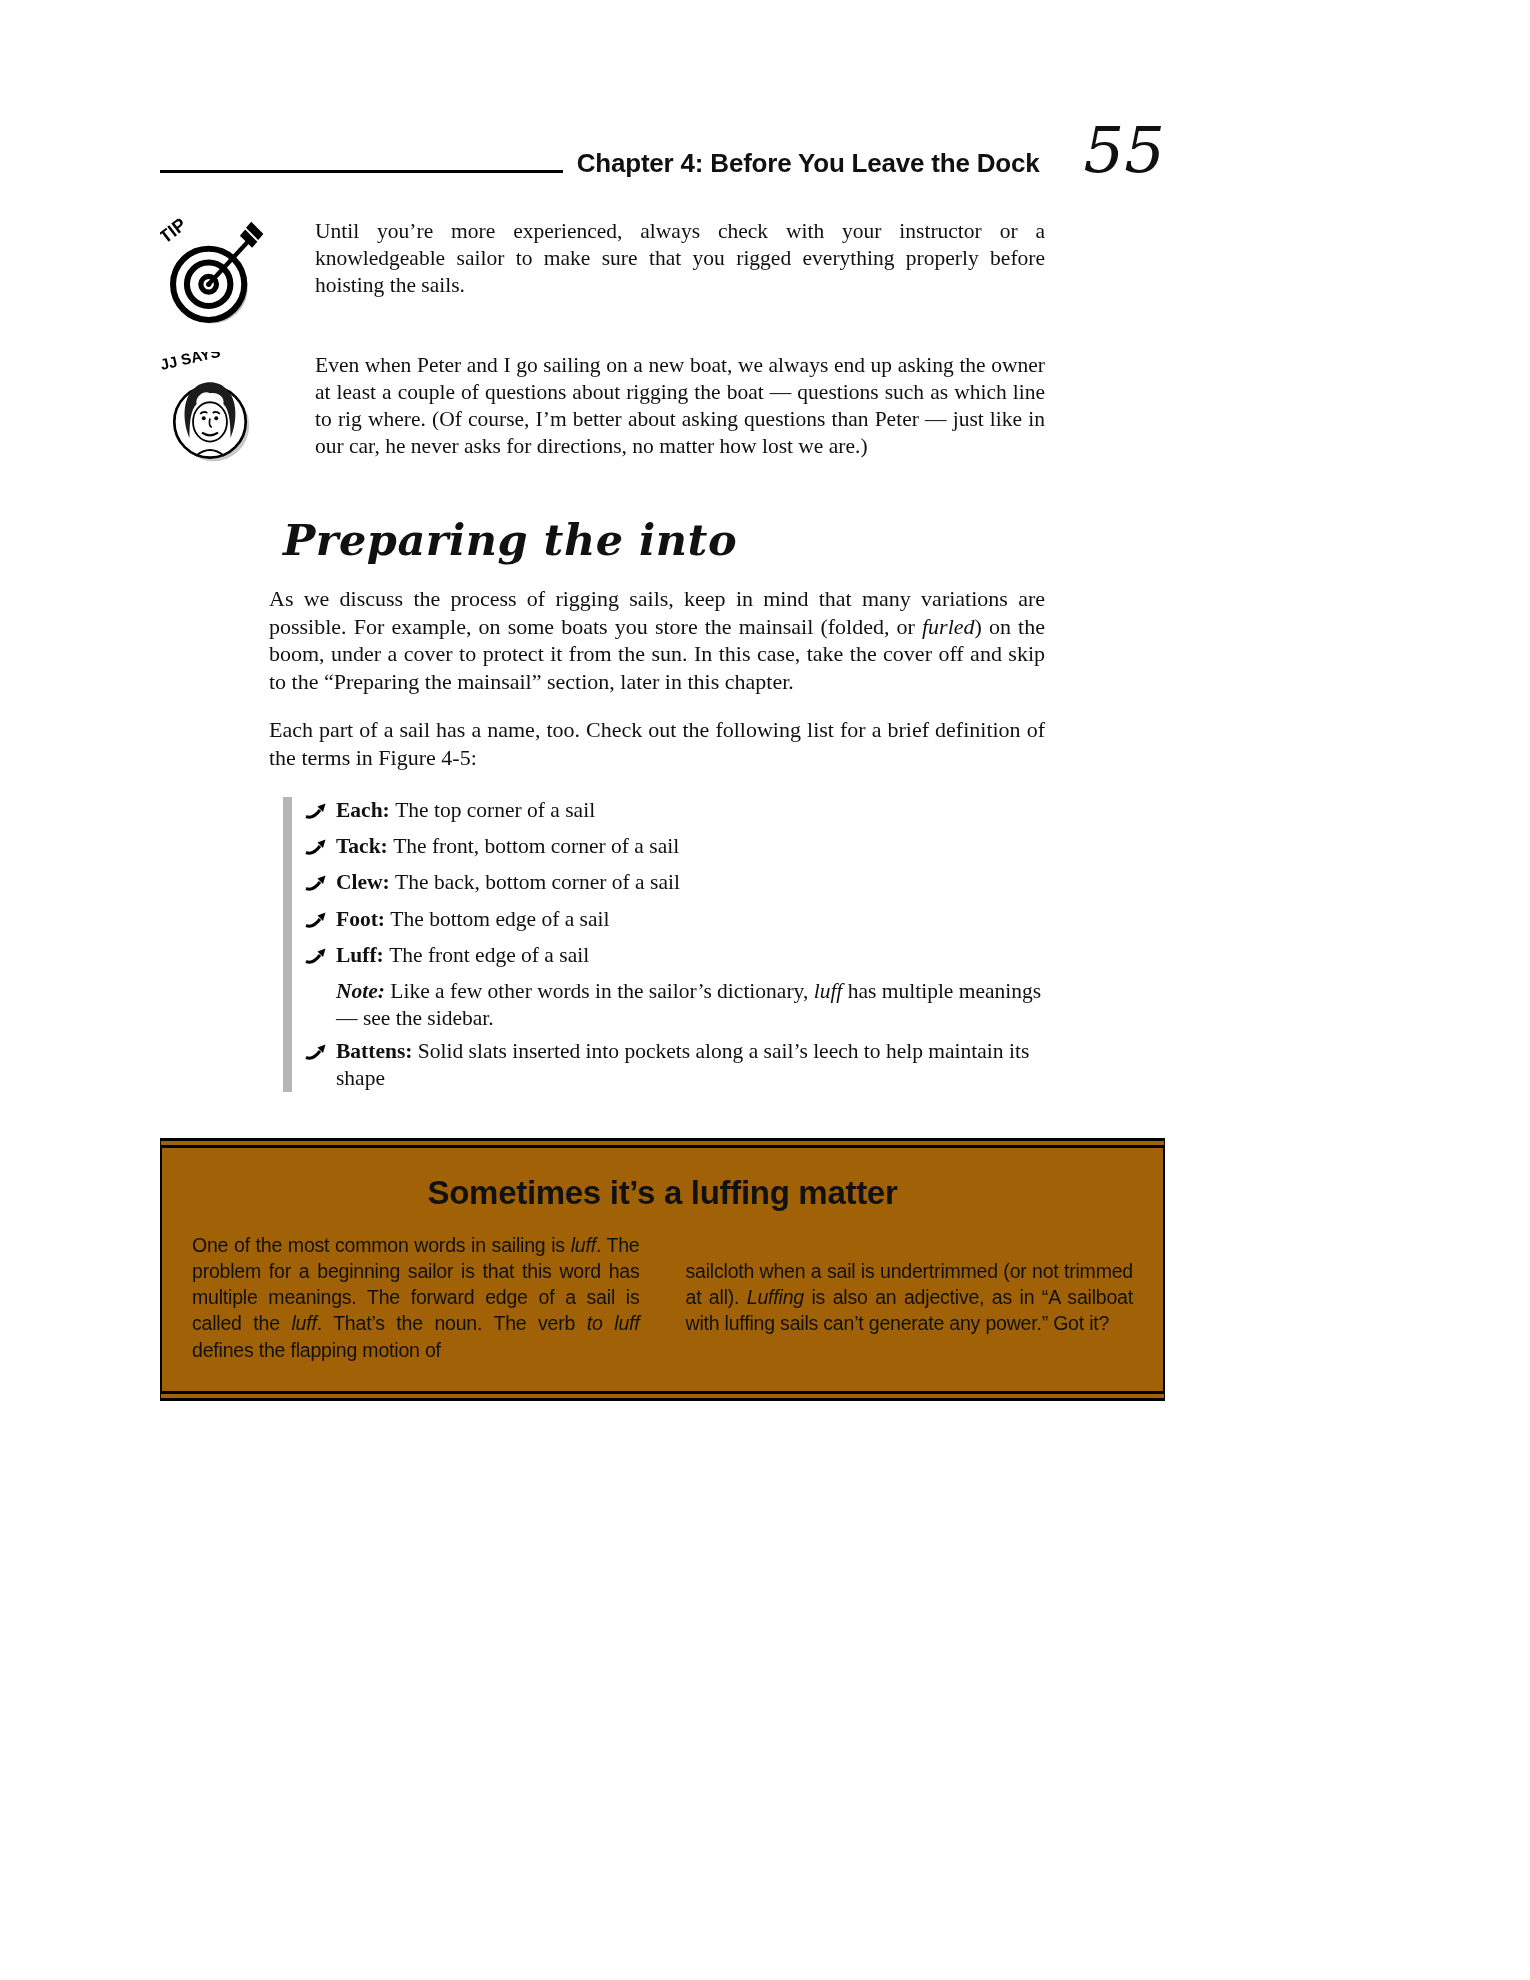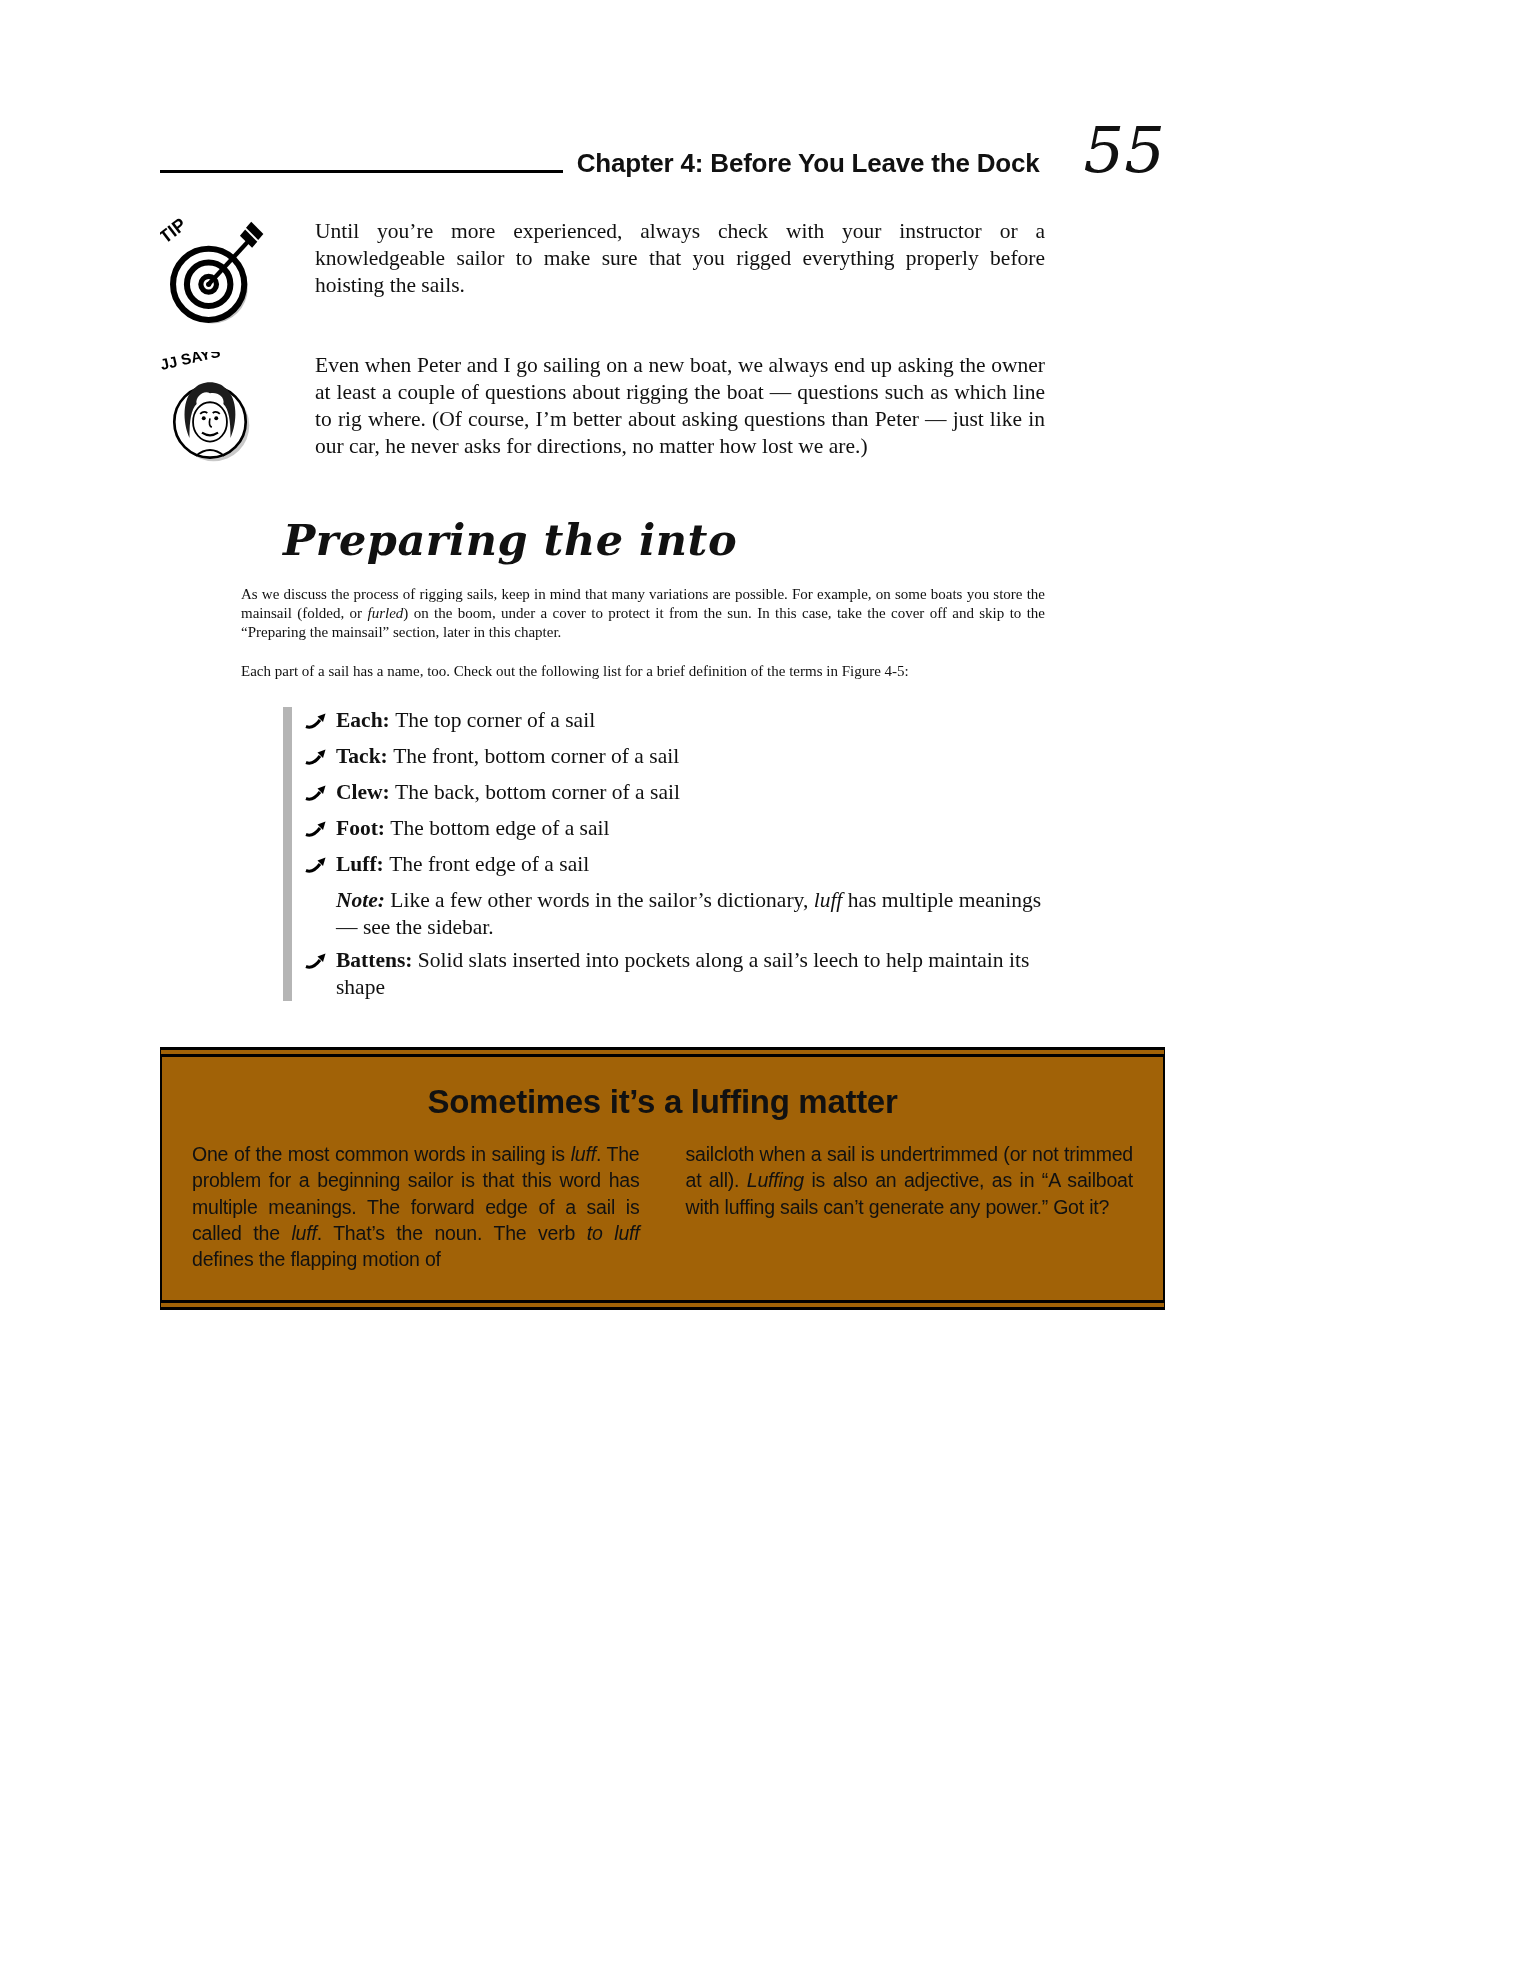--- a/index.html
+++ b/index.html
@@ -21,40 +21,40 @@
   .tip-row { margin-top:36px; }
   .jj-row { margin-top:20px; }
   .icon-cell { flex:0 0 123px; width:123px; position:relative; }
   .body-text { flex:1; font-size:21.5px; line-height:1.26; margin-right:120px; text-align:justify;margin-left:32px; }
 
   
   .script-heading {
     margin:46px 0 0 123px; font-family:"DejaVu Serif", serif;
     font-style:italic; font-weight:bold; font-size:43px; letter-spacing:0.5px;
   }
-  .para { margin:20px 120px 0 81px; font-size:15px; line-height:1.26; text-align:justify; }
+  .para { margin:20px 120px 0 109px; font-size:22px; line-height:1.26; text-align:justify; }
 
   
   .term-list { margin:26px 120px 0 123px; border-left:9px solid #b5b5b5; padding-left:13px; }
   .term-item { display:flex; margin-bottom:9px; font-size:21.5px; line-height:1.26; }
   .bullet { flex:0 0 22px; margin:6px 9px 0 0; }
   .item-text b { font-weight:bold; }
   .note-block { margin:4px 0 6px 31px; font-size:21.5px; line-height:1.26; }
 
   
   .sidebar {
     margin-top:46px; background:#a16207;
     border-color:#000; border-style:double solid; border-width:10px 2px;
     padding:14px 30px 28px;
   }
   .sidebar-title {
     font-family:"Liberation Sans", sans-serif; font-weight:bold; font-size:33px;
     text-align:center; margin:12px 0 20px; letter-spacing:-0.3px;
   }
-  .sidebar-cols { display:flex; gap:46px; }
+  .sidebar-cols { display:flex; gap:46px;align-items:center; }
   .sidebar-col {
     flex:1; font-family:"Liberation Sans", sans-serif; font-size:19.5px;
     line-height:1.34; text-align:justify; letter-spacing:-0.2px;
   }
 </style>
 </head>
 <body>
 
 <div class="page">
 

